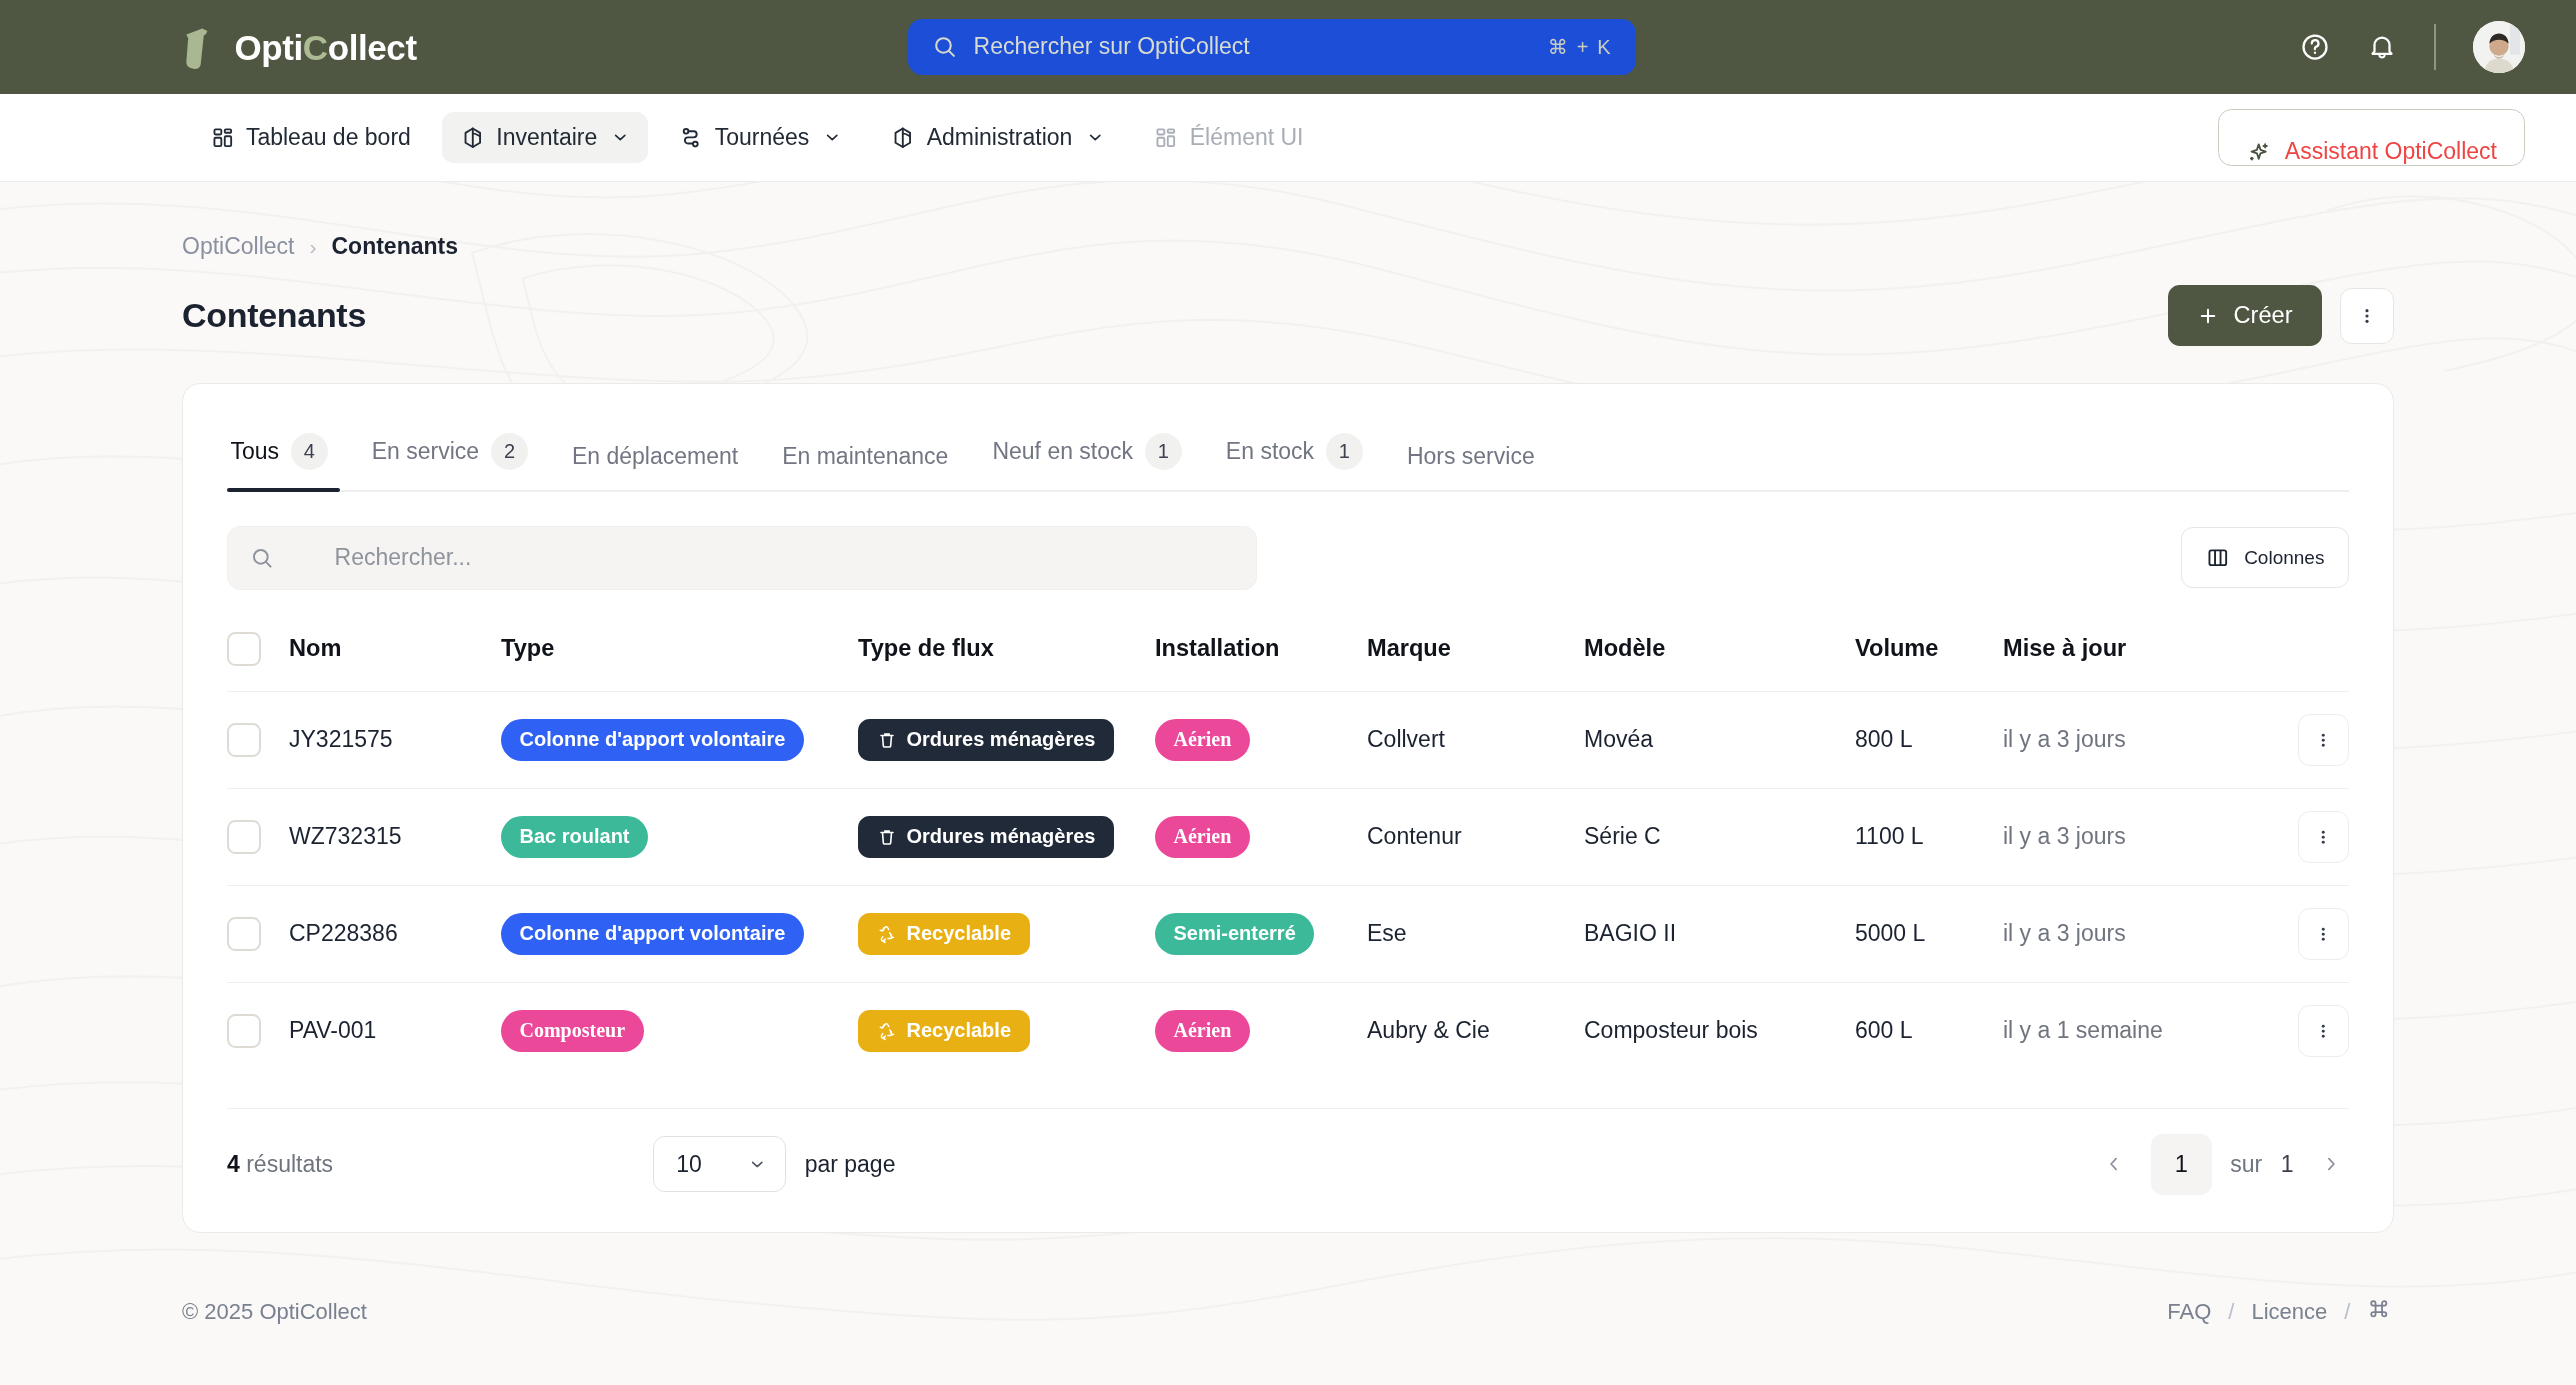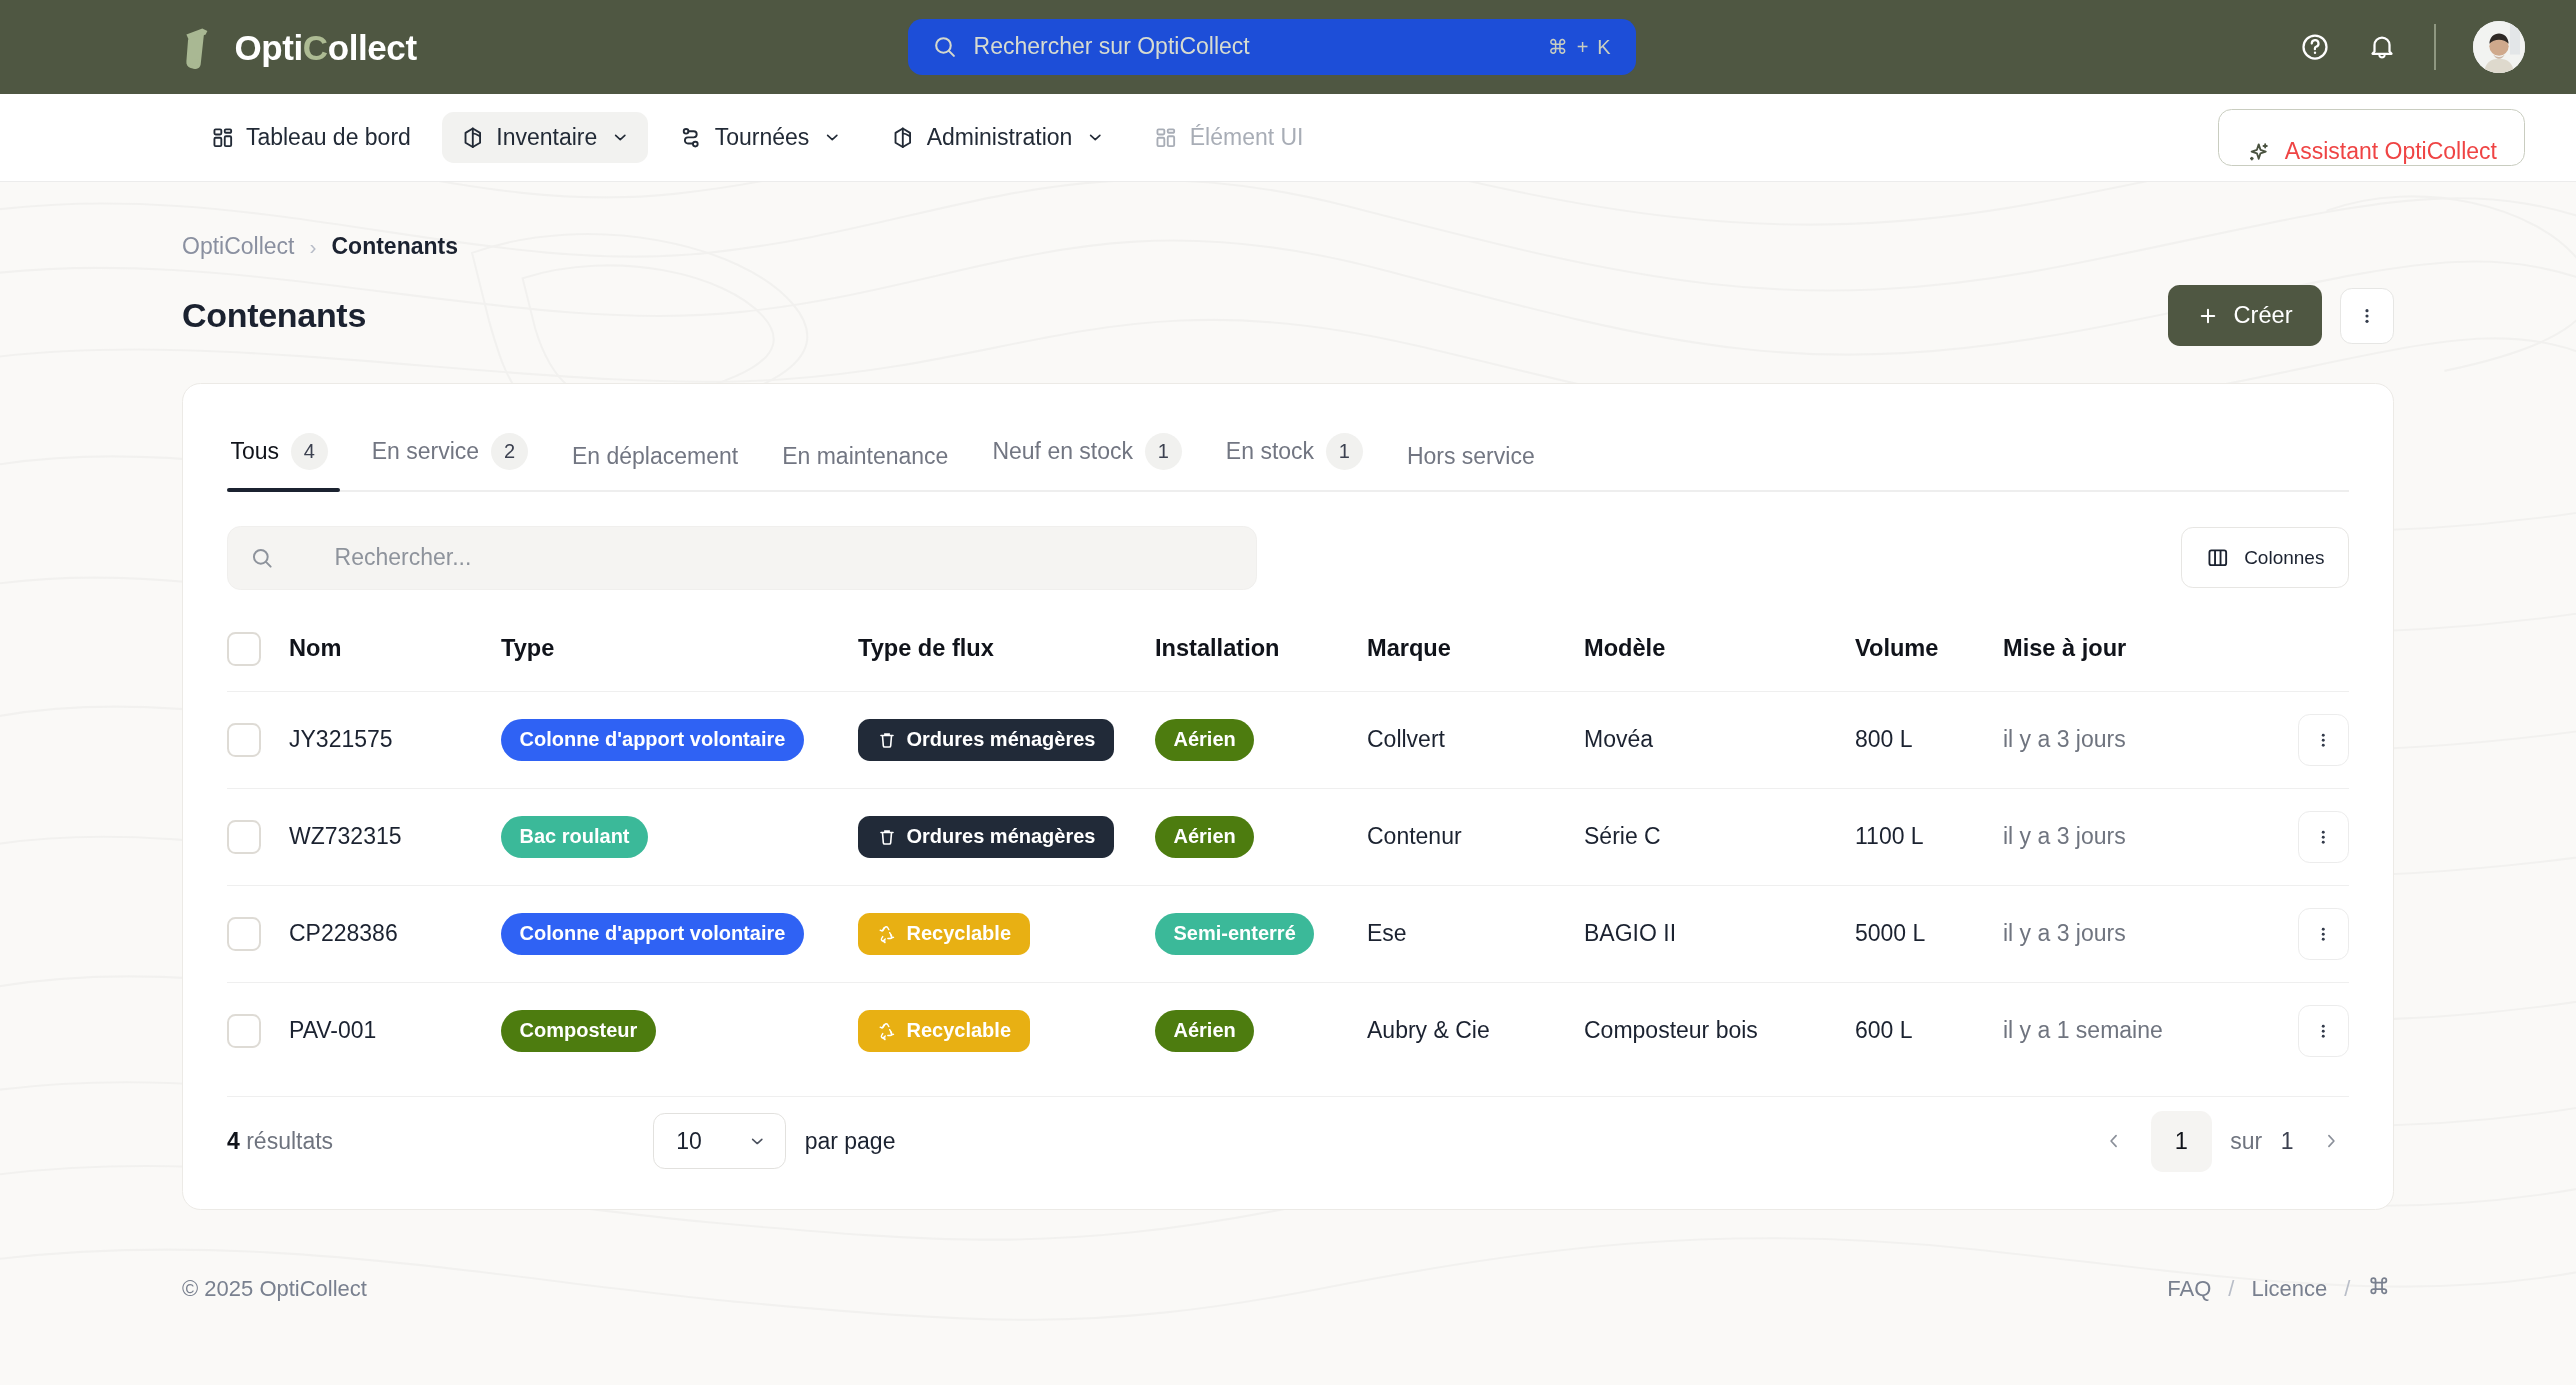--- a/index.html
+++ b/index.html
@@ -280,42 +280,42 @@
     height: 42px;
     border-radius: 21px;
     padding: 0 18.5px;
     font-size: 20px;
     font-weight: bold;
     color: #ffffff;
     white-space: nowrap;
   }
   .badge.blue  { background: #2f62f4; }
   .badge.teal  { background: #3bb999; }
-  .badge.gray  { background: #4d7c0f; }
+  .badge.gray  { background: #ec4899; font-family: Liberation Serif, serif; }
   .badge.dark  { background: #212a38; border-radius: 11.8px; }
   .badge.amber { background: #e8b013; border-radius: 11.8px; }
 
   .muted-cell { color: #6f747f; }
 
   .row-kebab {
     width: 51px; height: 52px;
     border: 1.7px solid #ececec;
     border-radius: 11.8px;
     background: #fff;
     display: flex; align-items: center; justify-content: center;
     cursor: pointer;
     margin-left: auto;
   }
 
   
   .tablefoot {
     display: flex; align-items: center; justify-content: space-between;
-    margin-top: 17px;
+    margin-top: 29px;
     border-top: 1.7px solid #efefef;
-    padding-top: 14px;
+    padding-top: 25px;
   }
   .results { font-size: 23px; color: #6f747f; }
   .results b { color: #10131a; font-weight: bold; }
   .perpage-group {
     display: flex; align-items: center; gap: 18.5px;
     margin-left: 320px;
   }
   .select {
     height: 56px; min-width: 133px;
     border: 1.7px solid #e2e1de;

